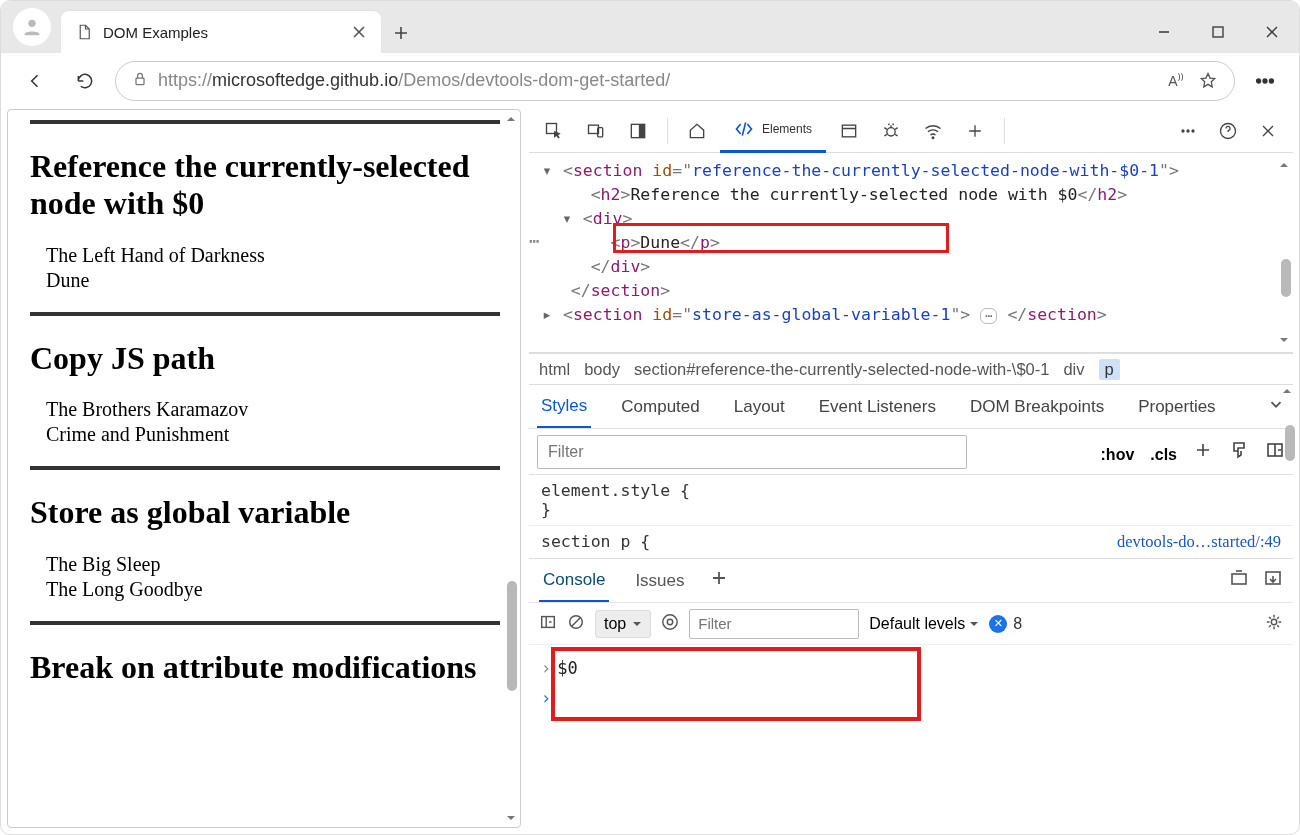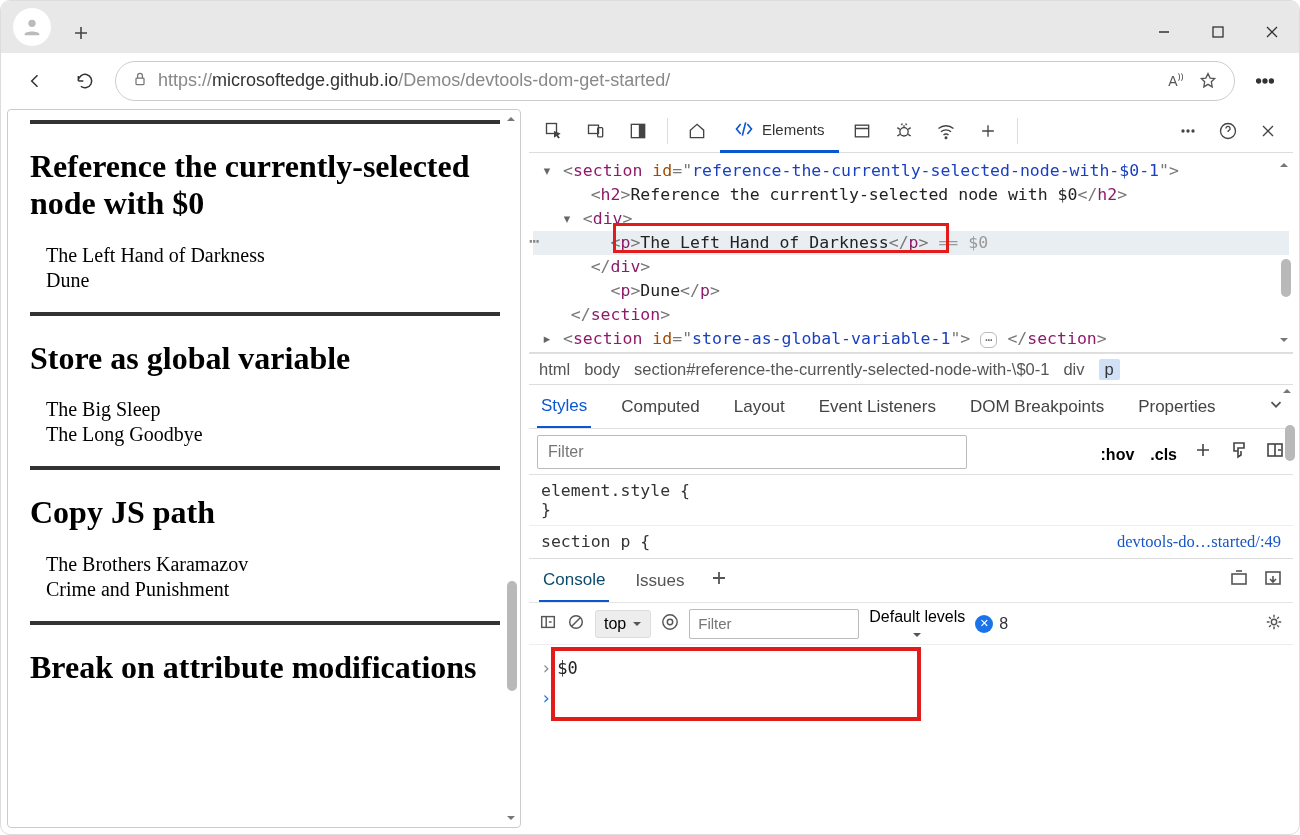--- a/index.html
+++ b/index.html
@@ -45,21 +45,21 @@
   .vscroll-track { position:absolute; right:1px; top:1px; bottom:1px; width:16px; }
   .vscroll-thumb { position:absolute; right:2px; width:10px; background:#b9b9b9; border-radius:5px;}
   .vscroll-arrow { position:absolute; left:0; right:0; height:16px; display:flex; align-items:center; justify-content:center;}
   .vscroll-arrow svg{width:10px;height:10px; fill:#777;}
   
   .devtools { flex:1; margin-left:8px; display:flex; flex-direction:column; border:0; position:relative;}
   .dt-toolbar { height:44px; display:flex; align-items:center; gap:4px; border-bottom:1px solid #ddd; padding:0 6px;}
   .dt-ico { width:38px; height:36px; display:flex; align-items:center; justify-content:center; cursor:pointer; border-radius:4px;}
   .dt-ico svg { width:20px; height:20px; stroke:#444; fill:none; stroke-width:1.6;}
   .dt-sep { width:1px; height:26px; background:#ddd; margin:0 6px;}
-  .dt-tab { padding:8px 14px; font-size:15px; color:#333; cursor:pointer; display:flex; align-items:center; gap:8px; border-bottom:3px solid transparent; height:44px;}
+  .dt-tab { padding:8px 14px; font-size:12px; color:#333; cursor:pointer; display:flex; align-items:center; gap:8px; border-bottom:3px solid transparent; height:44px;}
   .dt-tab.active { border-bottom-color:#0b57d0; background:#fff;}
   .dt-toolbar-right { margin-left:auto; display:flex; align-items:center; gap:2px;}
   
   .dom-tree { font-family: Consolas, monospace; font-size:16.5px; padding:6px 4px 0 4px; position:relative; border-bottom:1px solid #ddd; height:200px; overflow:hidden;}
   .dom-line { white-space:pre; line-height:24px; padding-left:8px;}
   .punct { color:#777;}
   .tag   { color:#8e1a6b;}
   .attr  { color:#a14b00;}
   .val   { color:#1a3fbf;}
   .txt   { color:#222;}
@@ -101,21 +101,21 @@
   .drawer-tabs .dtab.active { color:#0c4a6e; border-bottom:2px solid #0b57d0; margin-bottom:-1px;}
   .drawer-tabs .plus svg { width:16px; height:16px; stroke:#555; stroke-width:1.8;}
   .drawer-tabs .right { margin-left:auto; display:flex; gap:14px;}
   .drawer-tabs .right svg{width:20px;height:20px;stroke:#555;fill:none;stroke-width:1.6;}
   
   .console-toolbar { height:42px; display:flex; align-items:center; gap:10px; padding:0 10px; border-bottom:1px solid #eee; font-size:16px;}
   .console-toolbar .ico svg{width:18px;height:18px;stroke:#555;fill:none;stroke-width:1.6;}
   .ctx-select { background:#ededed; border:1px solid #ddd; border-radius:3px; padding:4px 8px; display:flex; align-items:center; gap:6px; cursor:pointer;}
   .ctx-select svg{width:10px;height:10px; fill:#555;}
   .console-filter { width:170px; height:30px; border:1px solid #bbb; border-radius:2px; padding:0 8px; font-size:15px;}
-  .levels { display:flex; align-items:center; gap:4px; cursor:pointer;flex-direction:column;}
+  .levels { display:flex; align-items:center; gap:4px; cursor:pointer;}
   .levels svg{width:10px;height:10px; fill:#555;}
   .issue-pill { display:flex; align-items:center; gap:6px; color:#333;}
   .issue-dot { width:18px; height:18px; border-radius:50%; background:#1a73e8; color:#fff; font-size:11px; display:flex; align-items:center; justify-content:center;}
   .console-toolbar .gear { margin-left:auto;}
   
   .console-body { font-family:Consolas, monospace; font-size:17px; padding:8px 12px; position:relative;}
   .cline { line-height:30px; white-space:pre;}
   .caret-in  { color:#888; margin-right:6px;}
   .caret-out { color:#888; margin-right:6px;}
   .prompt    { color:#1a73e8; margin-right:6px;}
@@ -126,20 +126,34 @@
 </style>
 </head>
 <body>
 
 <div class="titlebar">
   <div class="profile-badge">
     <svg viewBox="0 0 24 24">
         <circle cx="12" cy="8" r="4"></circle>
         <path d="M4 20c0-4 16-4 16 0v1H4z"></path>
       </svg>
+  </div>
+  <div class="tab">
+    <span class="favicon">
+      <svg viewBox="0 0 24 24">
+          <path d="M7 3h7l5 5v13H7z"></path>
+          <path d="M14 3v5h5"></path>
+        </svg>
+    </span>
+    <span class="tab-title">DOM Examples</span>
+    <span class="tab-close">
+      <svg viewBox="0 0 16 16">
+          <path d="M3 3l10 10M13 3L3 13"></path>
+        </svg>
+    </span>
   </div>
   <div class="newtab">
     <svg viewBox="0 0 16 16">
         <path d="M8 2v12M2 8h12"></path>
       </svg>
   </div>
   <div class="window-controls">
     <div class="win-btn">
         <svg viewBox="0 0 14 14">
           <path d="M2 7h10"></path>
@@ -196,28 +210,28 @@
 <div class="main">
 
   <div class="page-pane">
     <div class="page-scroll" id="page-scroll">
         <section>
           <h2>Reference the currently-selected node with $0</h2>
           <p>The Left Hand of Darkness</p>
           <p>Dune</p>
         </section>
         <section>
+          <h2>Copy JS path</h2>
+          <p>The Brothers Karamazov</p>
+          <p>Crime and Punishment</p>
+        </section>
+        <section>
           <h2>Store as global variable</h2>
           <p>The Big Sleep</p>
           <p>The Long Goodbye</p>
-        </section>
-        <section>
-          <h2>Copy JS path</h2>
-          <p>The Brothers Karamazov</p>
-          <p>Crime and Punishment</p>
         </section>
         <section>
           <h2>Break on attribute modifications</h2>
         </section>
       </div>
     <div class="vscroll-track">
       <div class="vscroll-arrow" style="top:0">
           <svg viewBox="0 0 10 10">
             <path d="M1 7l4-4 4 4z"></path>
           </svg>
@@ -308,23 +322,22 @@
             </svg>
           </div>
       </div>
     </div>
 
     <div class="dom-tree">
       <div class="gutter-dots">⋯</div>
       <div class="dom-line"><span class="tri">▾</span> <span class="punct">&lt;</span><span class="tag">section</span> <span class="attr">id</span><span class="punct">="</span><span class="val">reference-the-currently-selected-node-with-$0-1</span><span class="punct">"&gt;</span></div>
       <div class="dom-line">     <span class="punct">&lt;</span><span class="tag">h2</span><span class="punct">&gt;</span><span class="txt">Reference the currently-selected node with $0</span><span class="punct">&lt;/</span><span class="tag">h2</span><span class="punct">&gt;</span></div>
       <div class="dom-line">  <span class="tri">▾</span> <span class="punct">&lt;</span><span class="tag">div</span><span class="punct">&gt;</span></div>
-      <div class="dom-line selected-row">       <span class="punct">&lt;</span><span class="tag">p</span><span class="punct">&gt;</span><span class="txt">The Left Hand of Darkness</span><span class="punct">&lt;/</span><span class="tag">p</span><span class="punct">&gt;</span> <span class="sel-eq">== $0</span></div>
+      <div class="dom-line">       <span class="punct">&lt;</span><span class="tag">p</span><span class="punct">&gt;</span><span class="txt">Dune</span><span class="punct">&lt;/</span><span class="tag">p</span><span class="punct">&gt;</span></div>
       <div class="dom-line">     <span class="punct">&lt;/</span><span class="tag">div</span><span class="punct">&gt;</span></div>
-      <div class="dom-line">       <span class="punct">&lt;</span><span class="tag">p</span><span class="punct">&gt;</span><span class="txt">Dune</span><span class="punct">&lt;/</span><span class="tag">p</span><span class="punct">&gt;</span></div>
       <div class="dom-line">   <span class="punct">&lt;/</span><span class="tag">section</span><span class="punct">&gt;</span></div>
       <div class="dom-line"><span class="tri">▸</span> <span class="punct">&lt;</span><span class="tag">section</span> <span class="attr">id</span><span class="punct">="</span><span class="val">store-as-global-variable-1</span><span class="punct">"&gt;</span> <span class="ellipsis-pill">⋯</span> <span class="punct">&lt;/</span><span class="tag">section</span><span class="punct">&gt;</span></div>
       <div class="redbox1"></div>
       <div class="dom-scroll">
         <div class="dom-arrow" style="top:0">
             <svg viewBox="0 0 10 10">
               <path d="M1 7l4-4 4 4z"></path>
             </svg>
           </div>
         <div class="dom-thumb" style="top:100px; height:38px;"></div>

